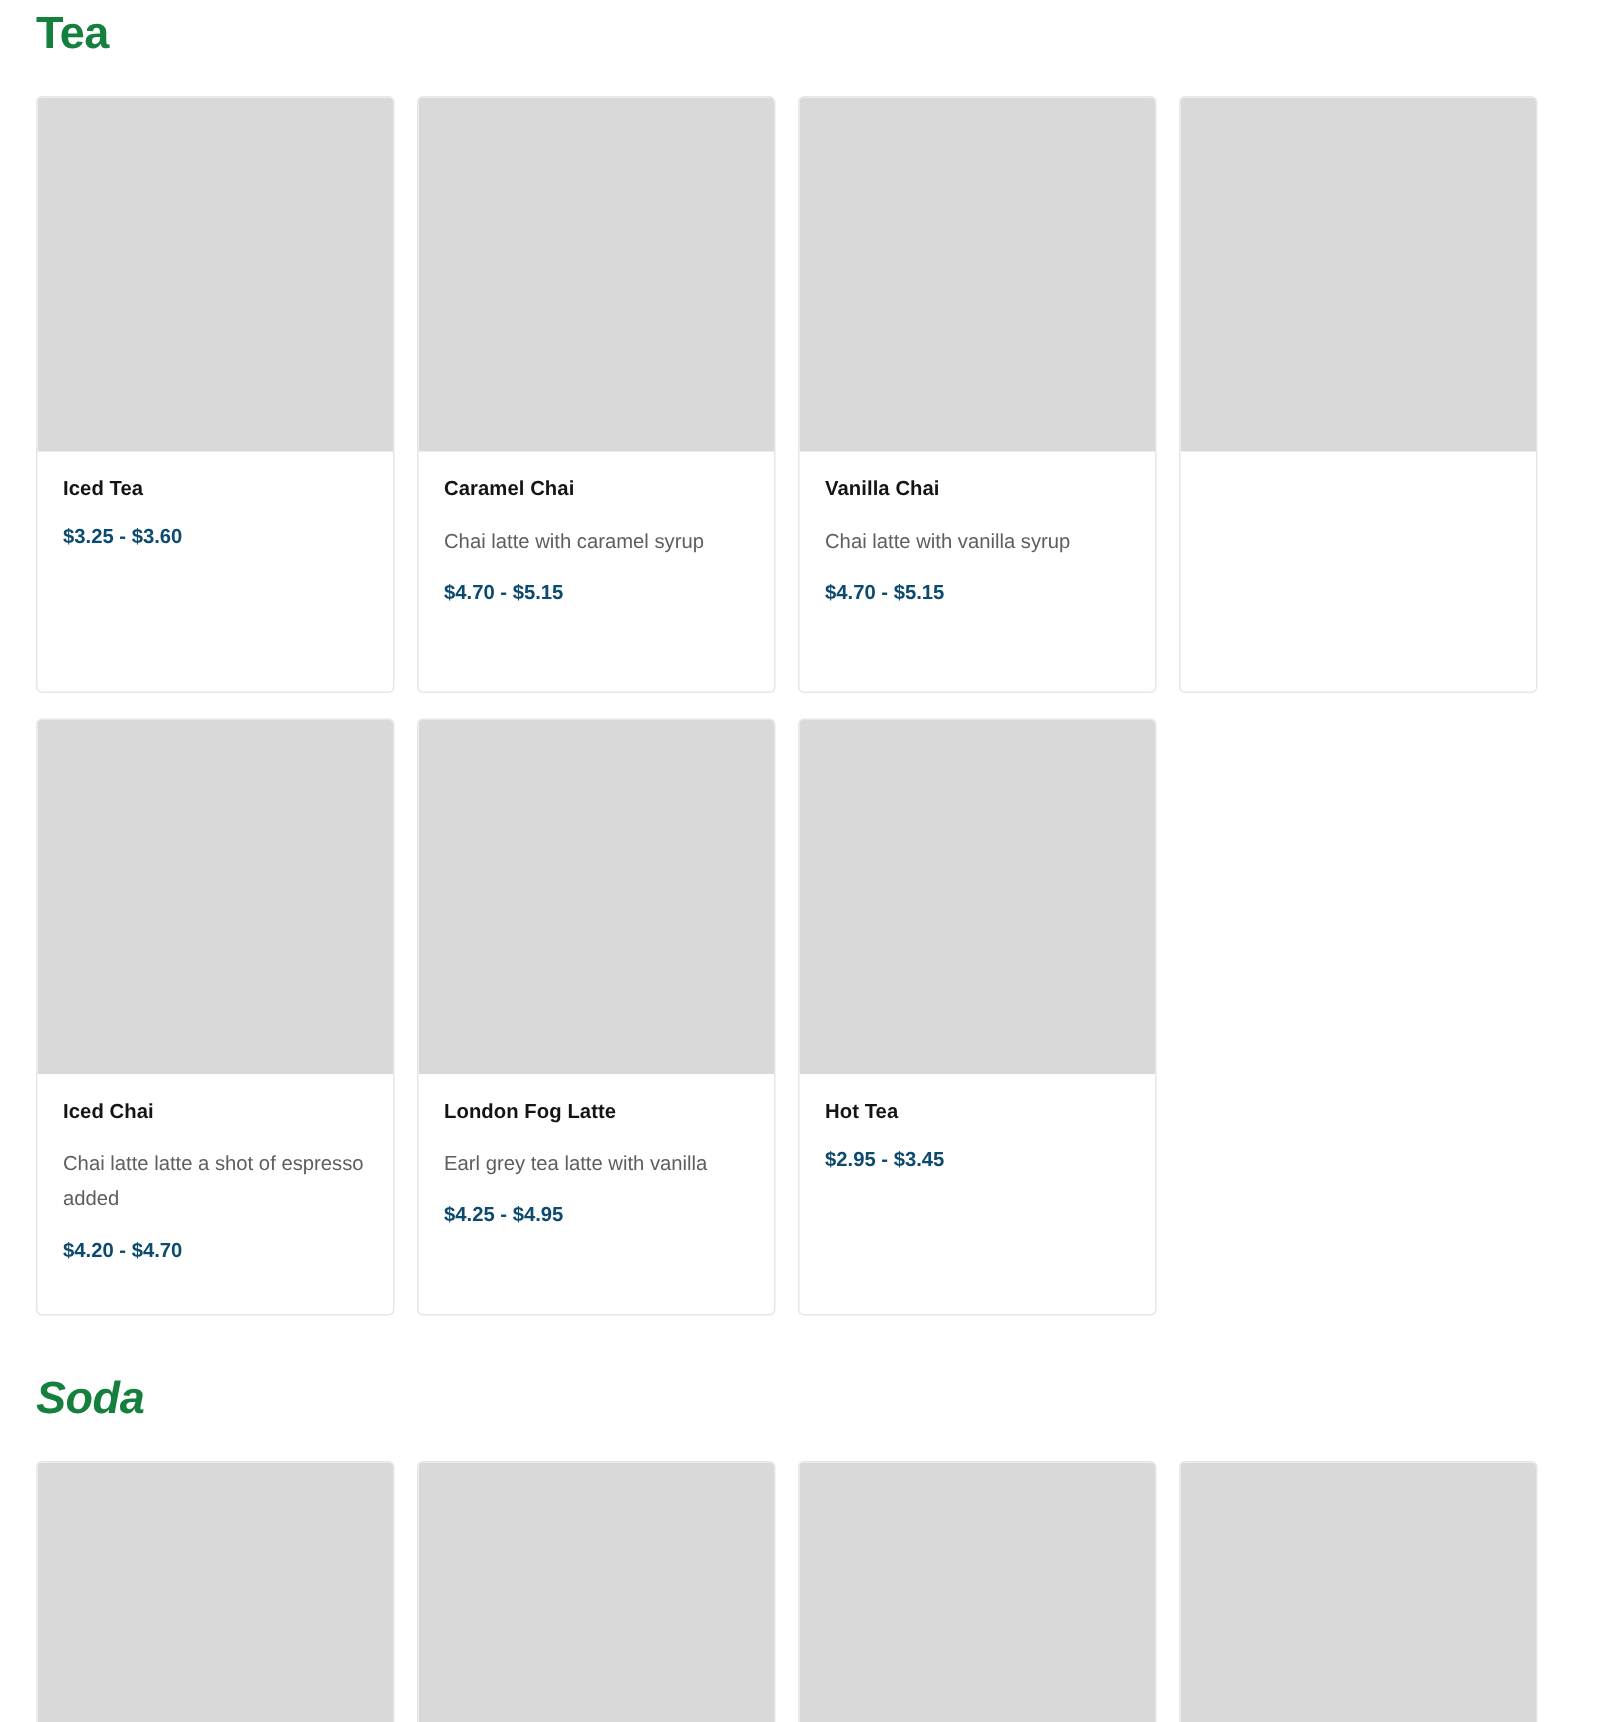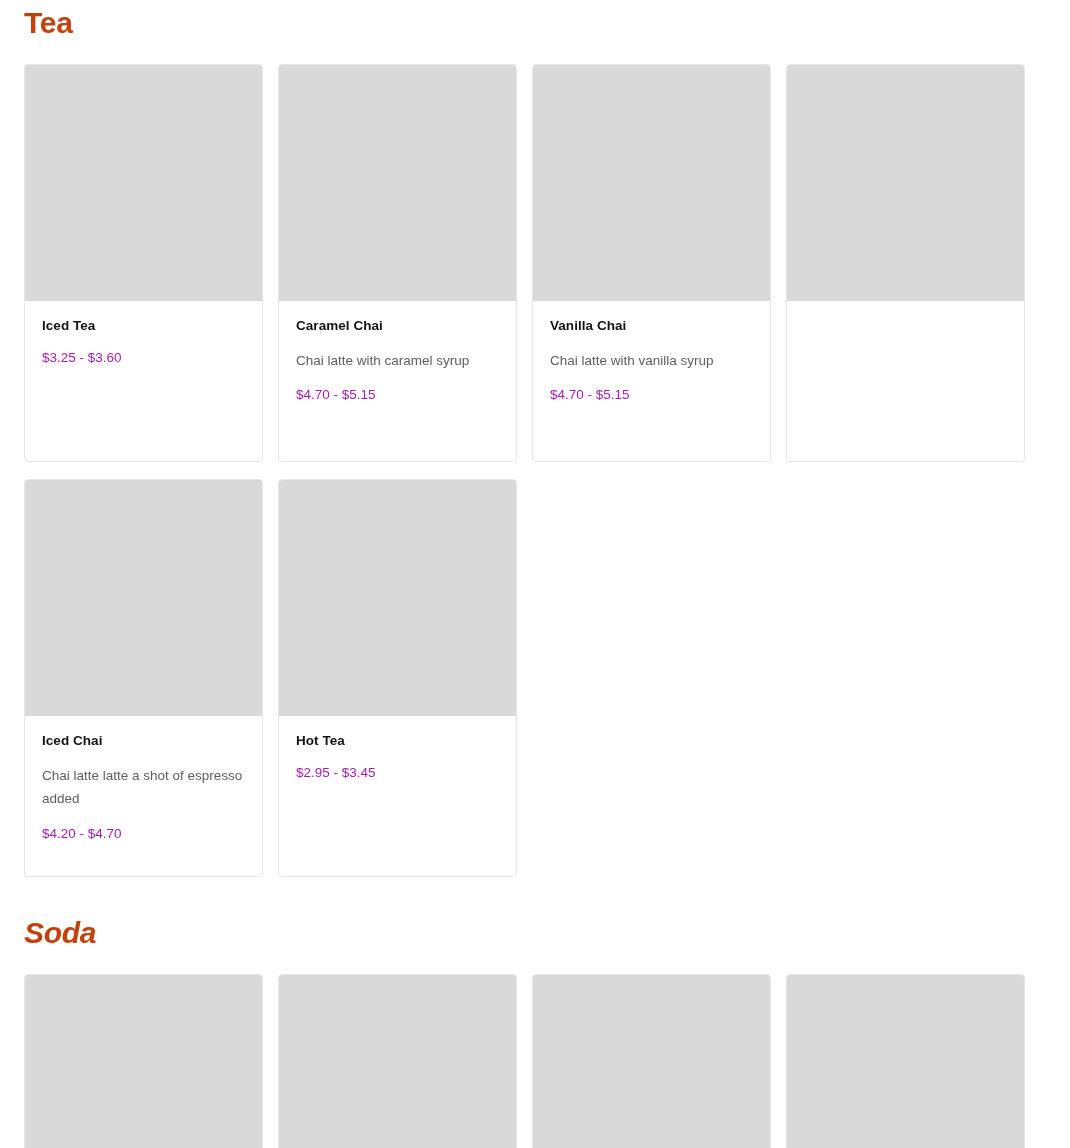--- a/index.html
+++ b/index.html
@@ -15,21 +15,21 @@
   .page {
     width: 1070px;
     min-height: 1148px;
     padding: 0 24px;
     background: #ffffff;
   }
 
   .section-heading {
     font-size: 30px;
     font-weight: bold;
-    color: #c2410c;
+    color: #15803d;
     letter-spacing: -0.3px;
     line-height: 1;
   }
 
   #section-tea .section-heading { padding-top: 8px; }
 
   .menu-grid {
     display: grid;
     grid-template-columns: repeat(4, 239px);
     column-gap: 15px;
@@ -81,22 +81,22 @@
     margin-top: 14px;
     overflow: hidden;
     display: -webkit-box;
     -webkit-line-clamp: 3;
     -webkit-box-orient: vertical;
     max-height: 71px;
   }
 
   .card-price {
     font-size: 13.5px;
-    font-weight: normal;
-    color: #a21caf;
+    font-weight: bold;
+    color: #0c4a6e;
     line-height: 1.3;
     margin-top: 14px;
   }
 
   .card-desc:empty { display: none; }
 
   #section-soda { margin-top: 33px; }
   #section-soda .section-heading { padding-top: 8px; font-style: italic; }
 </style>
 </head>
@@ -137,20 +137,28 @@
           <div class="card-image"></div>
           <div class="card-body">
             <div class="card-title">Iced Chai</div>
             <div class="card-desc">Chai latte latte a shot of espresso added</div>
             <div class="card-price">$4.20 - $4.70</div>
           </div>
         </div>
         <div class="menu-card">
           <div class="card-image"></div>
           <div class="card-body">
+            <div class="card-title">London Fog Latte</div>
+            <div class="card-desc">Earl grey tea latte with vanilla</div>
+            <div class="card-price">$4.25 - $4.95</div>
+          </div>
+        </div>
+        <div class="menu-card">
+          <div class="card-image"></div>
+          <div class="card-body">
             <div class="card-title">Hot Tea</div>
             <div class="card-price">$2.95 - $3.45</div>
           </div>
         </div>
       </div>
   </section>
 
   <section id="section-soda">
     <h2 class="section-heading">Soda</h2>
     <div class="menu-grid">

